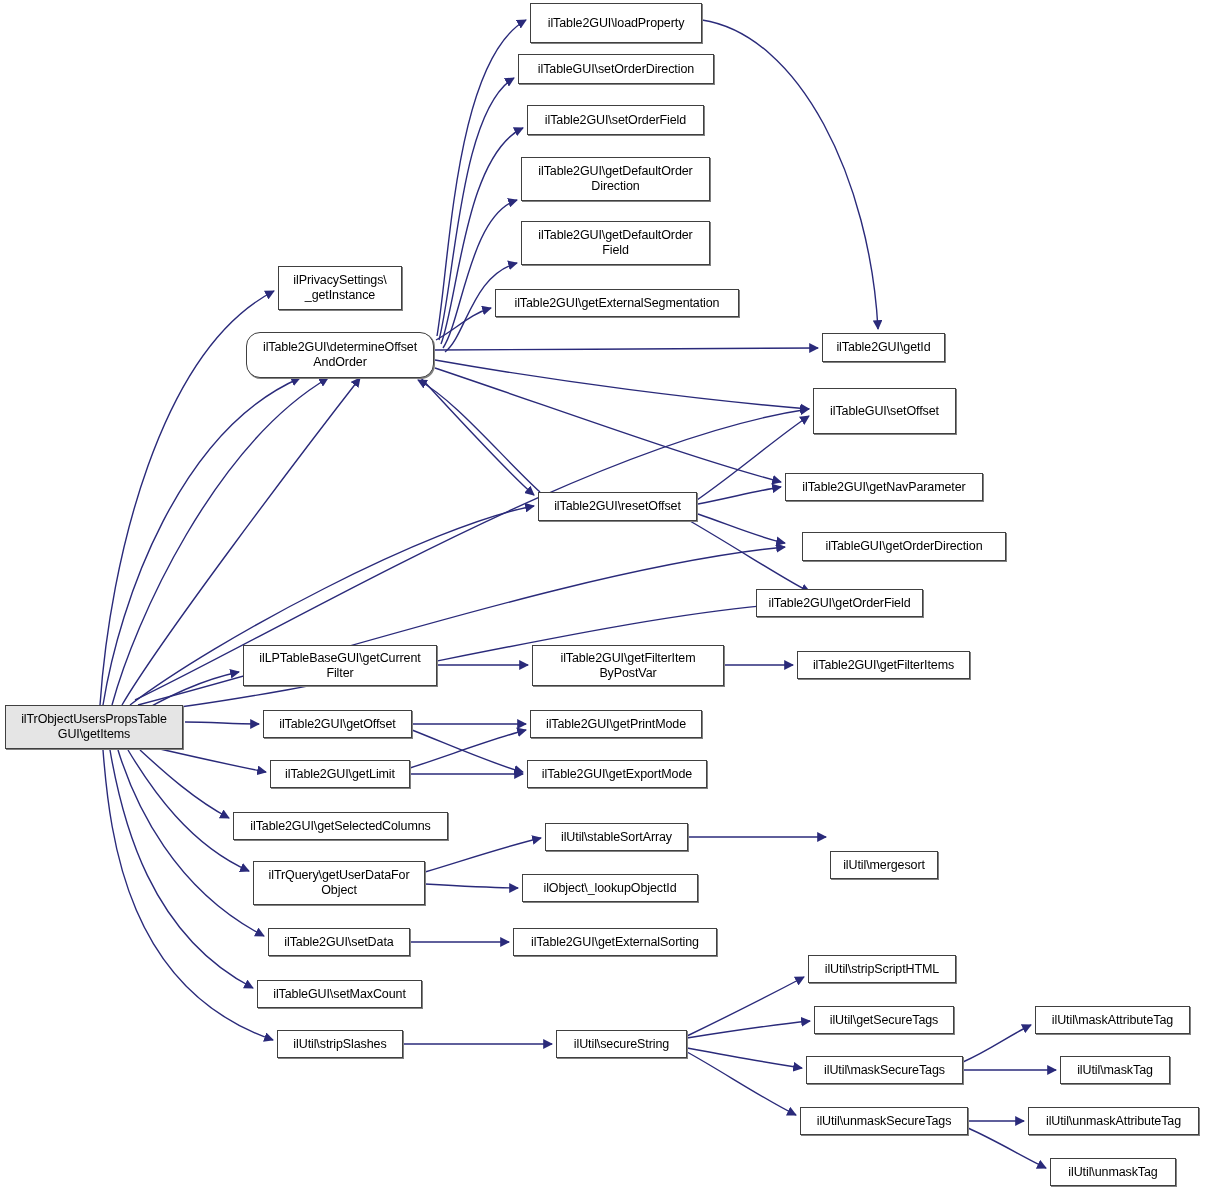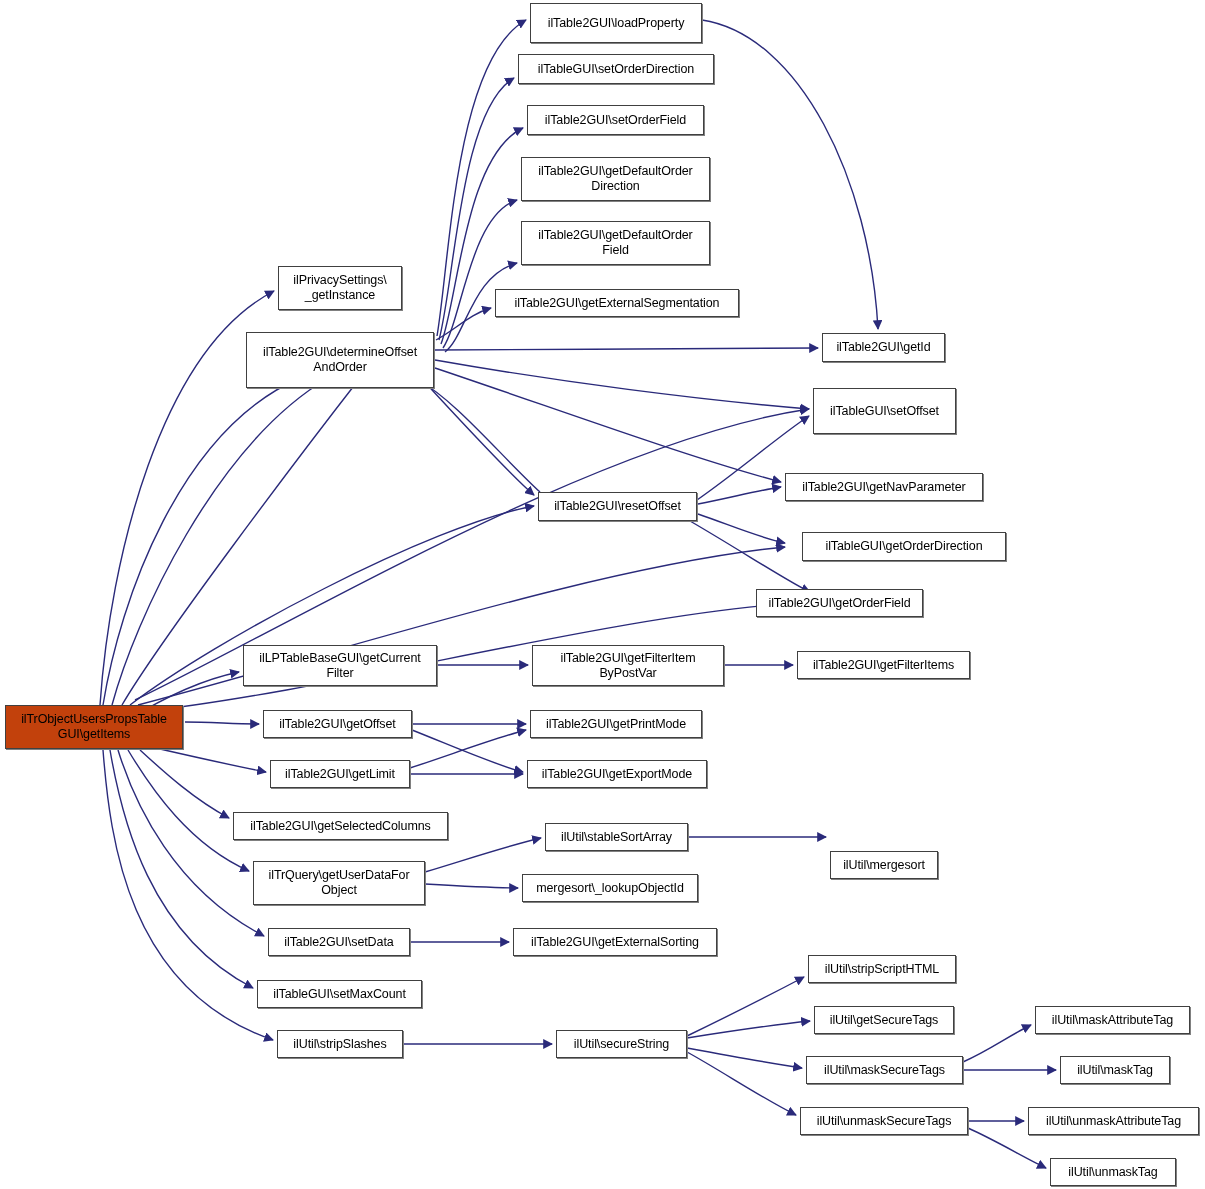--- a/index.html
+++ b/index.html
@@ -23,21 +23,21 @@
     line-height:15px;
     display:flex;
     align-items:center;
     justify-content:center;
     text-align:center;
     white-space:pre-line;
     letter-spacing:-0.1px;
     box-shadow:1px 1px 0 0 #808080;
   }
   .node.root{
-    background:#c2410c;
+    background:#e5e5e5;
     border:1px solid #404040;
   }
   .node span{display:block;width:100%;padding:0 4px;}
 </style>
 </head>
 <body>
 
 <div id="canvas">
   <svg class="edges" id="edge-layer" viewBox="0 0 1205 1189">
     <defs>
@@ -105,21 +105,21 @@
       <div class="node" style="left: 530px; top: 3px; width: 172px; height: 40px;"><span>ilTable2GUI\loadProperty</span></div>
       <div class="node" style="left: 518px; top: 54px; width: 196px; height: 30px;"><span>ilTableGUI\setOrderDirection</span></div>
       <div class="node" style="left: 527px; top: 105px; width: 177px; height: 30px;"><span>ilTable2GUI\setOrderField</span></div>
       <div class="node" style="left: 521px; top: 157px; width: 189px; height: 44px;"><span>ilTable2GUI\getDefaultOrder
 Direction</span></div>
       <div class="node" style="left: 521px; top: 221px; width: 189px; height: 44px;"><span>ilTable2GUI\getDefaultOrder
 Field</span></div>
       <div class="node" style="left: 495px; top: 289px; width: 244px; height: 28px;"><span>ilTable2GUI\getExternalSegmentation</span></div>
       <div class="node" style="left: 278px; top: 266px; width: 124px; height: 44px;"><span>ilPrivacySettings\
 _getInstance</span></div>
-      <div class="node" style="left: 246px; top: 332px; width: 188px; height: 56px;"><span>ilTable2GUI\determineOffset
+      <div class="node" style="left: 246px; top: 332px; width: 188px; height: 46px; border-radius: 14px;"><span>ilTable2GUI\determineOffset
 AndOrder</span></div>
       <div class="node" style="left: 822px; top: 333px; width: 123px; height: 29px;"><span>ilTable2GUI\getId</span></div>
       <div class="node" style="left: 813px; top: 388px; width: 143px; height: 46px; align-items: center;"><span>ilTableGUI\setOffset</span></div>
       <div class="node" style="left: 785px; top: 473px; width: 198px; height: 28px;"><span>ilTable2GUI\getNavParameter</span></div>
       <div class="node" style="left: 789px; top: 532px; width: 204px; height: 29px; margin-left: 13px;"><span>ilTableGUI\getOrderDirection</span></div>
       <div class="node" style="left: 756px; top: 589px; width: 167px; height: 28px;"><span>ilTable2GUI\getOrderField</span></div>
       <div class="node" style="left: 538px; top: 492px; width: 159px; height: 29px;"><span>ilTable2GUI\resetOffset</span></div>
       <div class="node" style="left: 243px; top: 645px; width: 194px; height: 41px;"><span>ilLPTableBaseGUI\getCurrent
 Filter</span></div>
       <div class="node" style="left: 532px; top: 645px; width: 192px; height: 41px;"><span>ilTable2GUI\getFilterItem
@@ -127,21 +127,21 @@
       <div class="node" style="left: 797px; top: 651px; width: 173px; height: 28px;"><span>ilTable2GUI\getFilterItems</span></div>
       <div class="node" style="left: 263px; top: 710px; width: 149px; height: 28px;"><span>ilTable2GUI\getOffset</span></div>
       <div class="node" style="left: 530px; top: 710px; width: 172px; height: 28px;"><span>ilTable2GUI\getPrintMode</span></div>
       <div class="node" style="left: 270px; top: 760px; width: 140px; height: 28px;"><span>ilTable2GUI\getLimit</span></div>
       <div class="node" style="left: 527px; top: 760px; width: 180px; height: 28px;"><span>ilTable2GUI\getExportMode</span></div>
       <div class="node" style="left: 233px; top: 812px; width: 215px; height: 28px;"><span>ilTable2GUI\getSelectedColumns</span></div>
       <div class="node" style="left: 545px; top: 823px; width: 143px; height: 28px;"><span>ilUtil\stableSortArray</span></div>
       <div class="node" style="left: 830px; top: 823px; width: 108px; height: 28px; margin-top: 28px;"><span>ilUtil\mergesort</span></div>
       <div class="node" style="left: 253px; top: 861px; width: 172px; height: 44px;"><span>ilTrQuery\getUserDataFor
 Object</span></div>
-      <div class="node" style="left: 522px; top: 874px; width: 176px; height: 28px;"><span>mergesort\_lookupObjectId</span></div>
+      <div class="node" style="left: 522px; top: 874px; width: 176px; height: 28px;"><span>ilObject\_lookupObjectId</span></div>
       <div class="node" style="left: 268px; top: 928px; width: 142px; height: 28px;"><span>ilTable2GUI\setData</span></div>
       <div class="node" style="left: 513px; top: 928px; width: 204px; height: 28px;"><span>ilTable2GUI\getExternalSorting</span></div>
       <div class="node" style="left: 257px; top: 980px; width: 165px; height: 28px;"><span>ilTableGUI\setMaxCount</span></div>
       <div class="node" style="left: 277px; top: 1030px; width: 126px; height: 28px;"><span>ilUtil\stripSlashes</span></div>
       <div class="node" style="left: 556px; top: 1030px; width: 131px; height: 28px;"><span>ilUtil\secureString</span></div>
       <div class="node" style="left: 808px; top: 955px; width: 148px; height: 28px;"><span>ilUtil\stripScriptHTML</span></div>
       <div class="node" style="left: 814px; top: 1006px; width: 140px; height: 28px;"><span>ilUtil\getSecureTags</span></div>
       <div class="node" style="left: 806px; top: 1056px; width: 157px; height: 28px;"><span>ilUtil\maskSecureTags</span></div>
       <div class="node" style="left: 1035px; top: 1006px; width: 155px; height: 28px;"><span>ilUtil\maskAttributeTag</span></div>
       <div class="node" style="left: 1060px; top: 1056px; width: 110px; height: 28px;"><span>ilUtil\maskTag</span></div>

